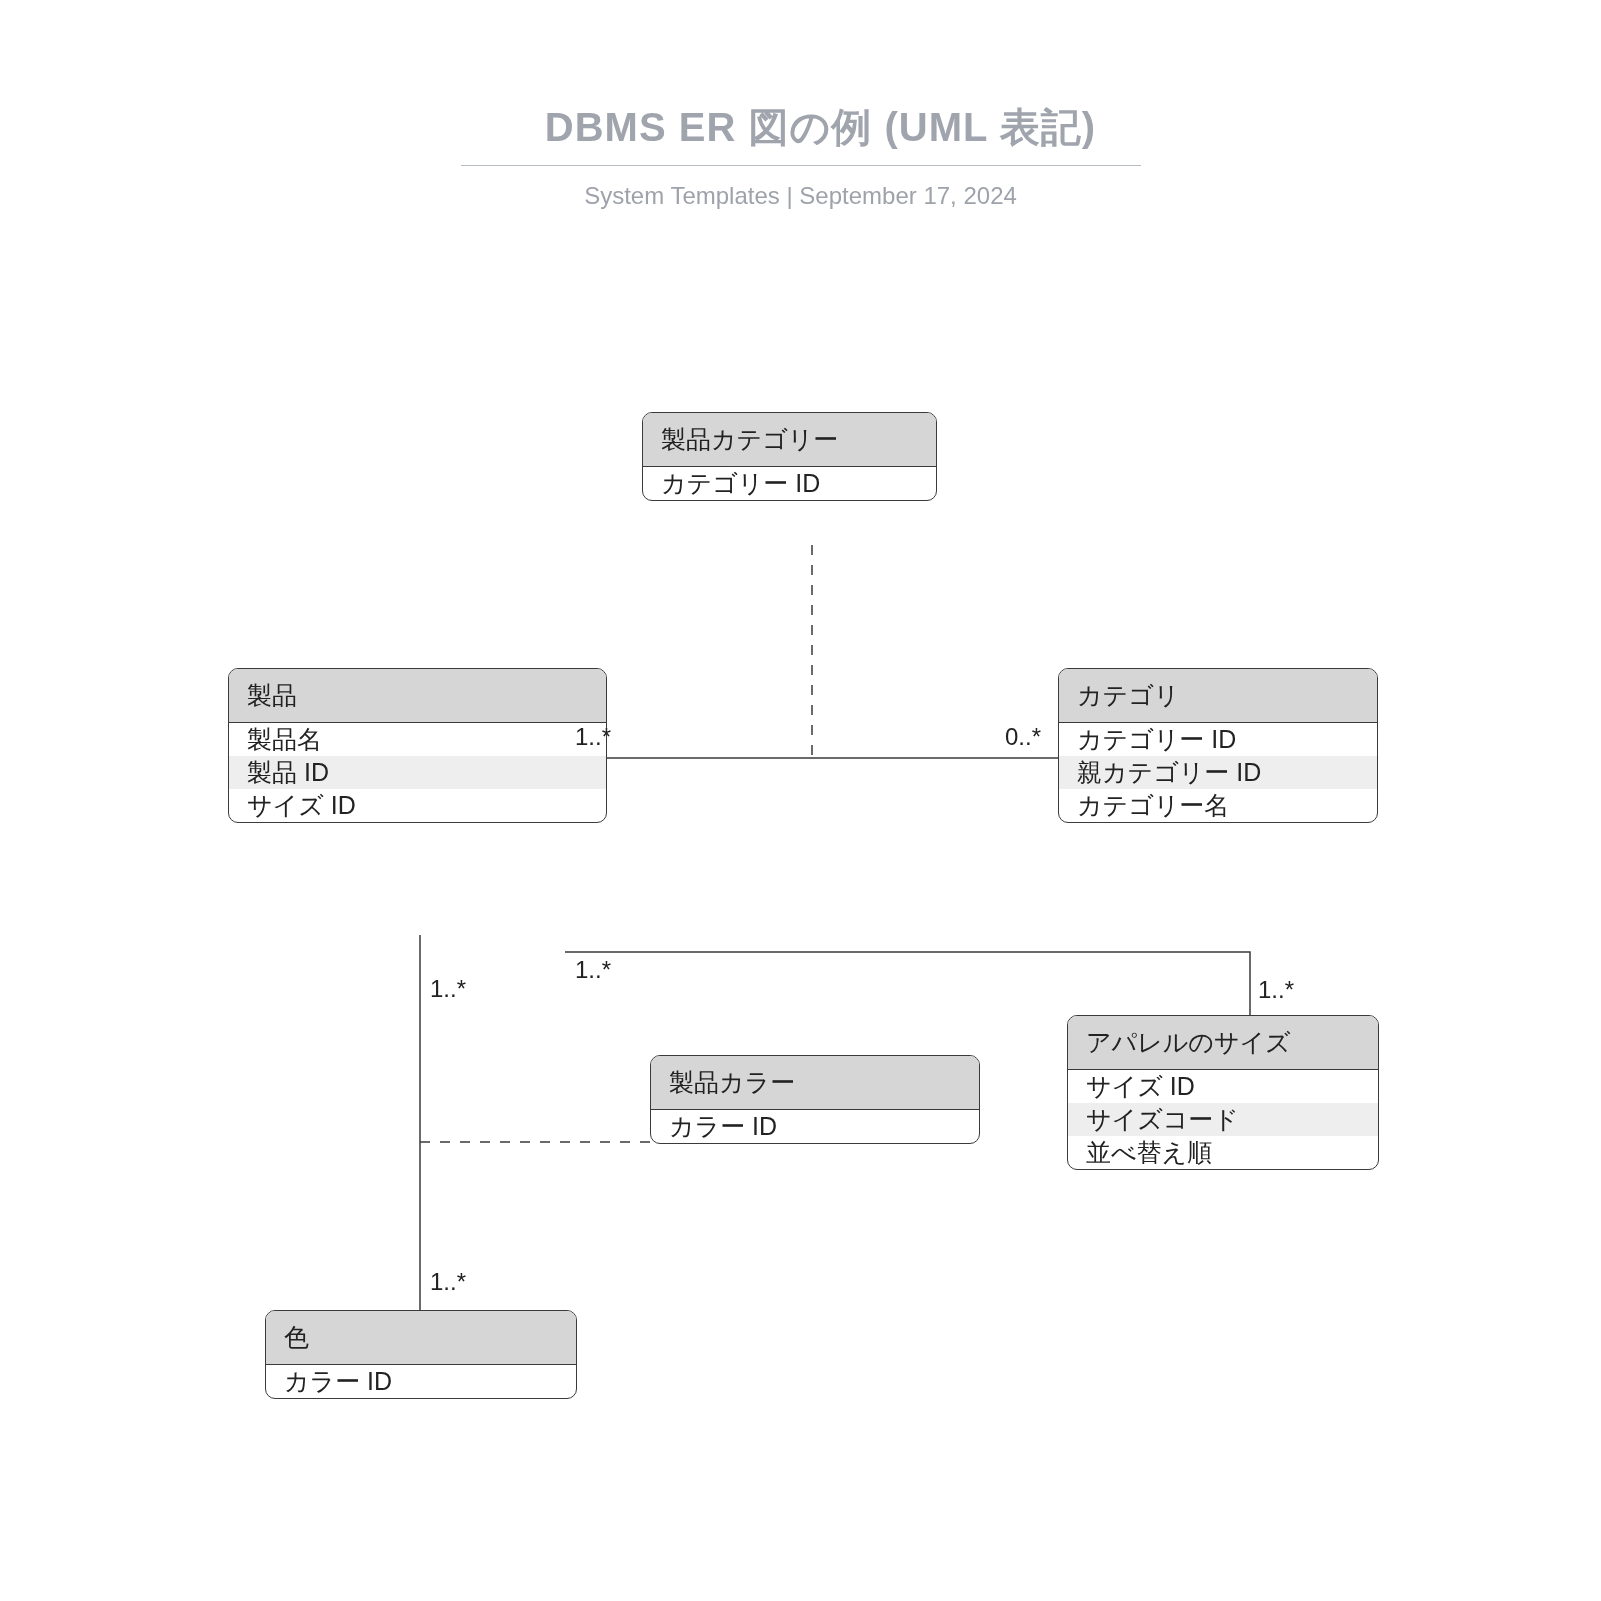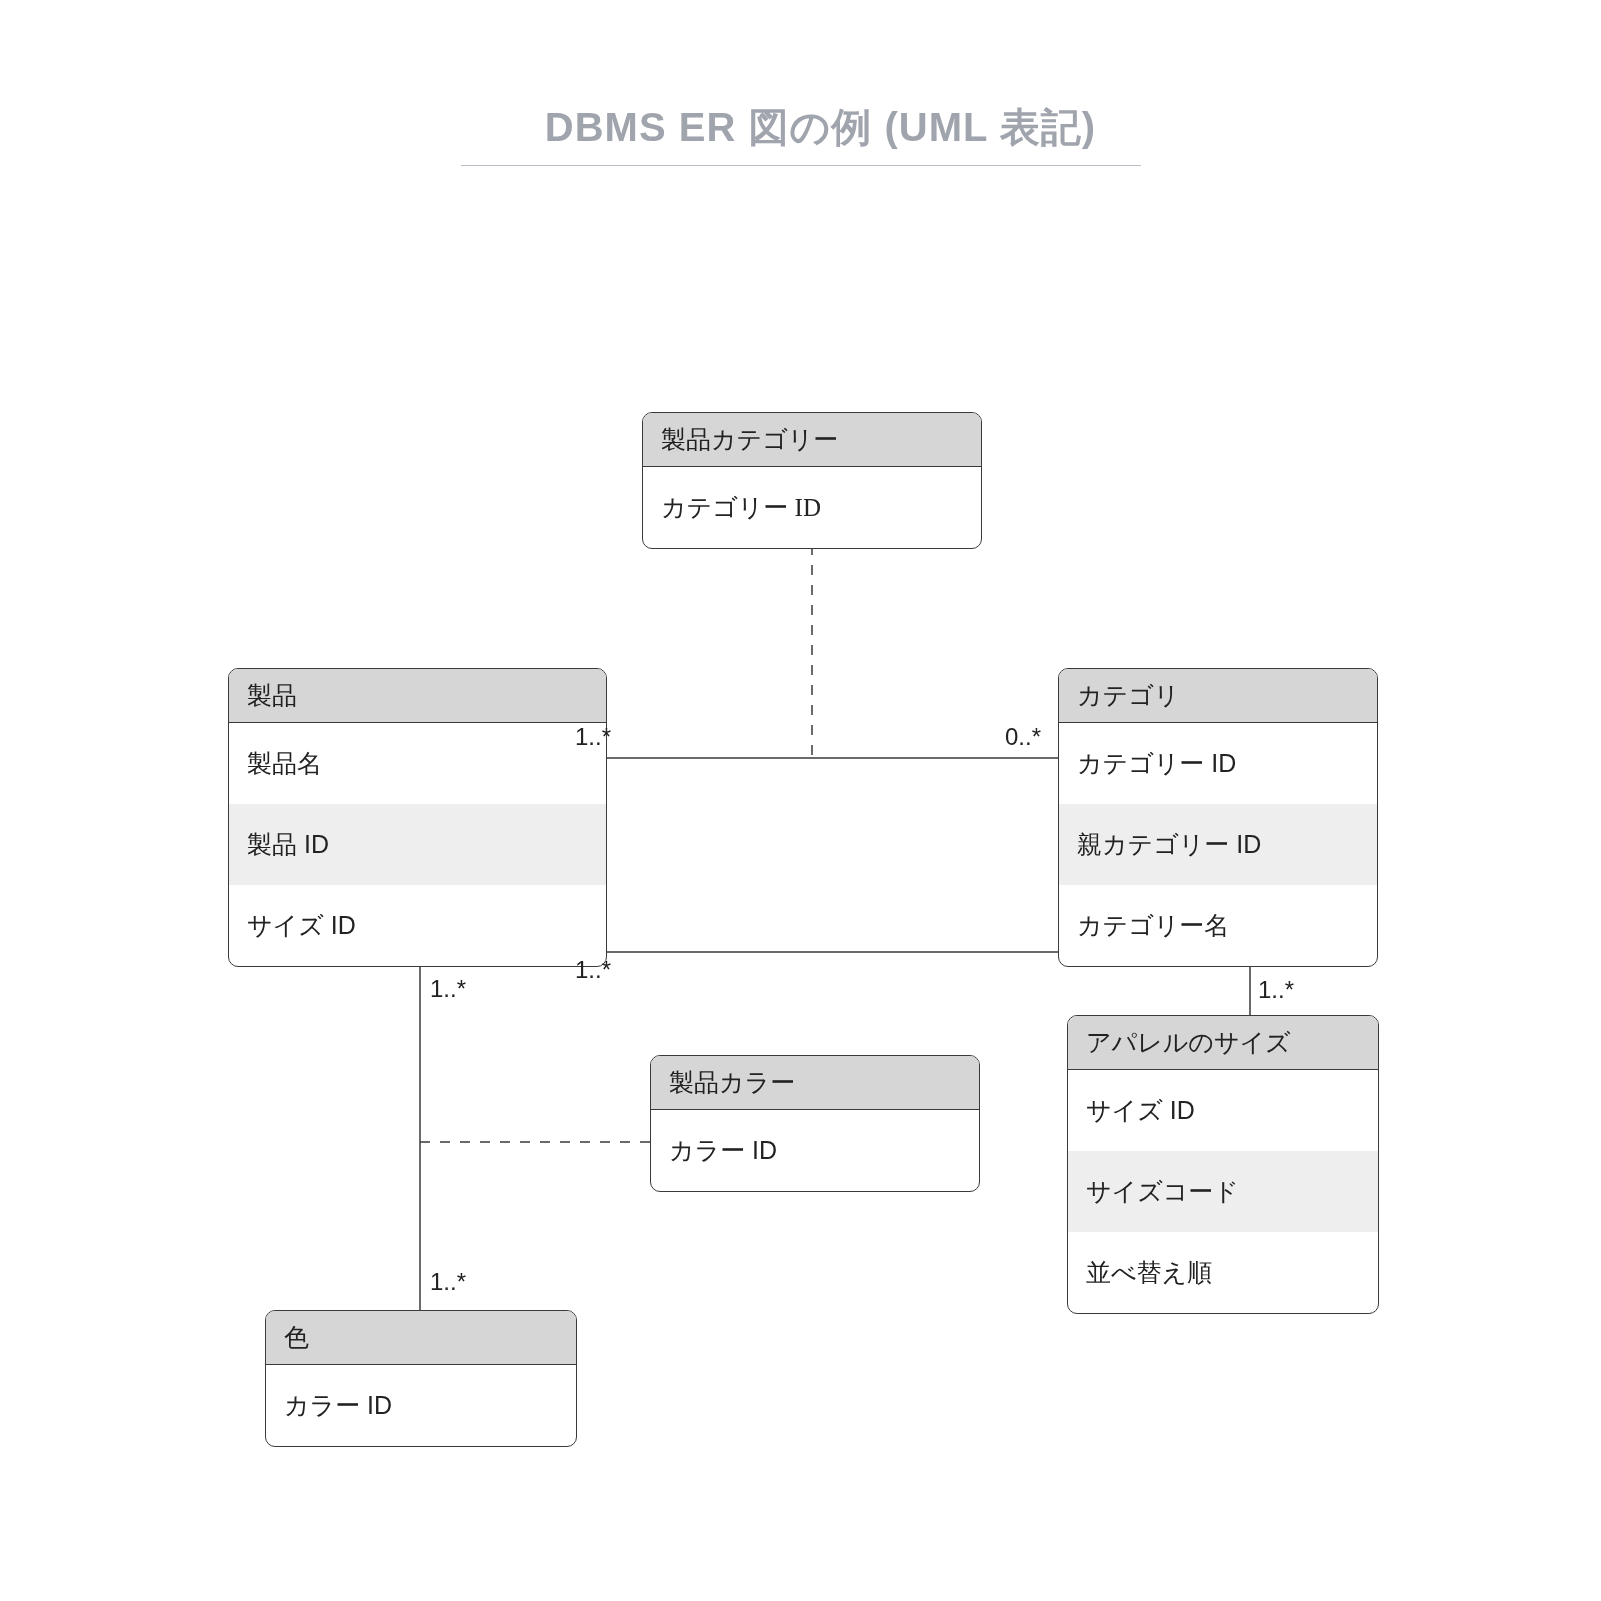--- a/index.html
+++ b/index.html
@@ -54,21 +54,21 @@
   }
   .entity-header {
     background: #d6d6d6;
     padding: 10px 18px;
     font-size: 25px;
     color: #222;
     border-bottom: 1.5px solid #3a3a3a;
     font-weight: 400;
   }
   .entity-row {
-    padding: 24px 18px;
+    padding: 0 18px;
     font-size: 25px;
     color: #222;
     font-weight: 400;
   }
   .entity-row.alt {
     background: #eeeeee;
   }
   .label {
     position: absolute;
     font-size: 24px;
@@ -82,38 +82,41 @@
     height: 1601px;
     pointer-events: none;
   }
 </style>
 </head>
 <body>
 
 <div class="header">
   <div class="title">DBMS ER 図の例 (UML 表記)</div>
   <div class="title-underline"></div>
+  <div class="subtitle">
+    <span>System Templates</span><span>  |  </span><span>September 17, 2024</span>
+  </div>
 </div>
 
 <svg class="lines">
 
   <line x1="565" y1="758" x2="1058" y2="758" stroke="#3a3a3a" stroke-width="1.5"></line>
 
   <line x1="812" y1="545" x2="812" y2="758" stroke="#3a3a3a" stroke-width="1.5" stroke-dasharray="10 10"></line>
 
   <path d="M 565 952 L 1250 952 L 1250 1015" fill="none" stroke="#3a3a3a" stroke-width="1.5"></path>
 
   <line x1="420" y1="935" x2="420" y2="1310" stroke="#3a3a3a" stroke-width="1.5"></line>
 
   <line x1="420" y1="1142" x2="650" y2="1142" stroke="#3a3a3a" stroke-width="1.5" stroke-dasharray="10 10"></line>
 </svg>
 
 <div class="canvas">
 
-  <div class="entity" style="left:642px; top:412px; width:340px;font-family:Liberation Serif, serif;">
+  <div class="entity" style="left:642px; top:412px; width:295px;">
     <div class="entity-header">製品カテゴリー</div>
     <div class="entity-row">カテゴリー ID</div>
   </div>
 
   <div class="entity" style="left:228px; top:668px; width:379px;">
     <div class="entity-header">製品</div>
     <div class="entity-row">製品名</div>
     <div class="entity-row alt">製品 ID</div>
     <div class="entity-row">サイズ ID</div>
   </div>

